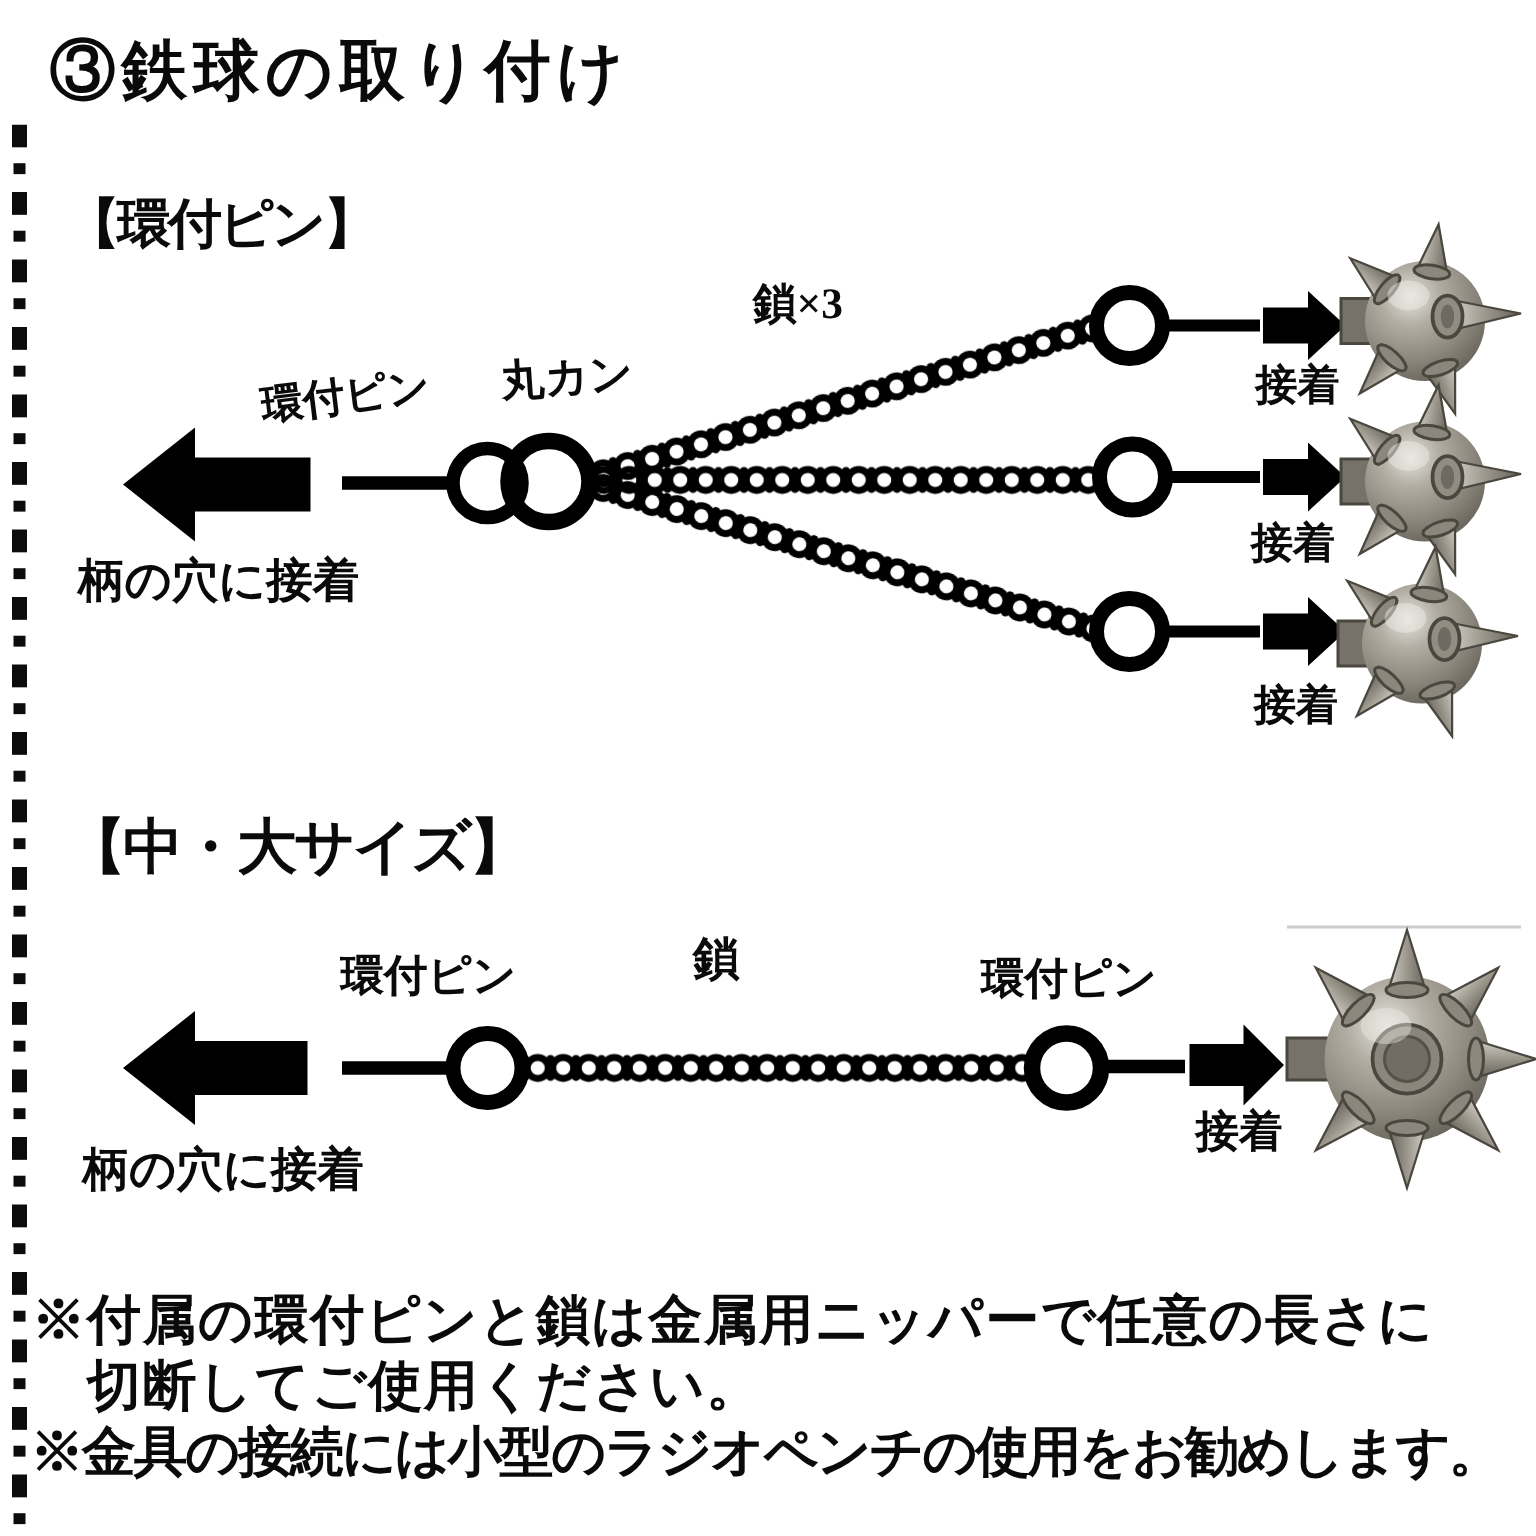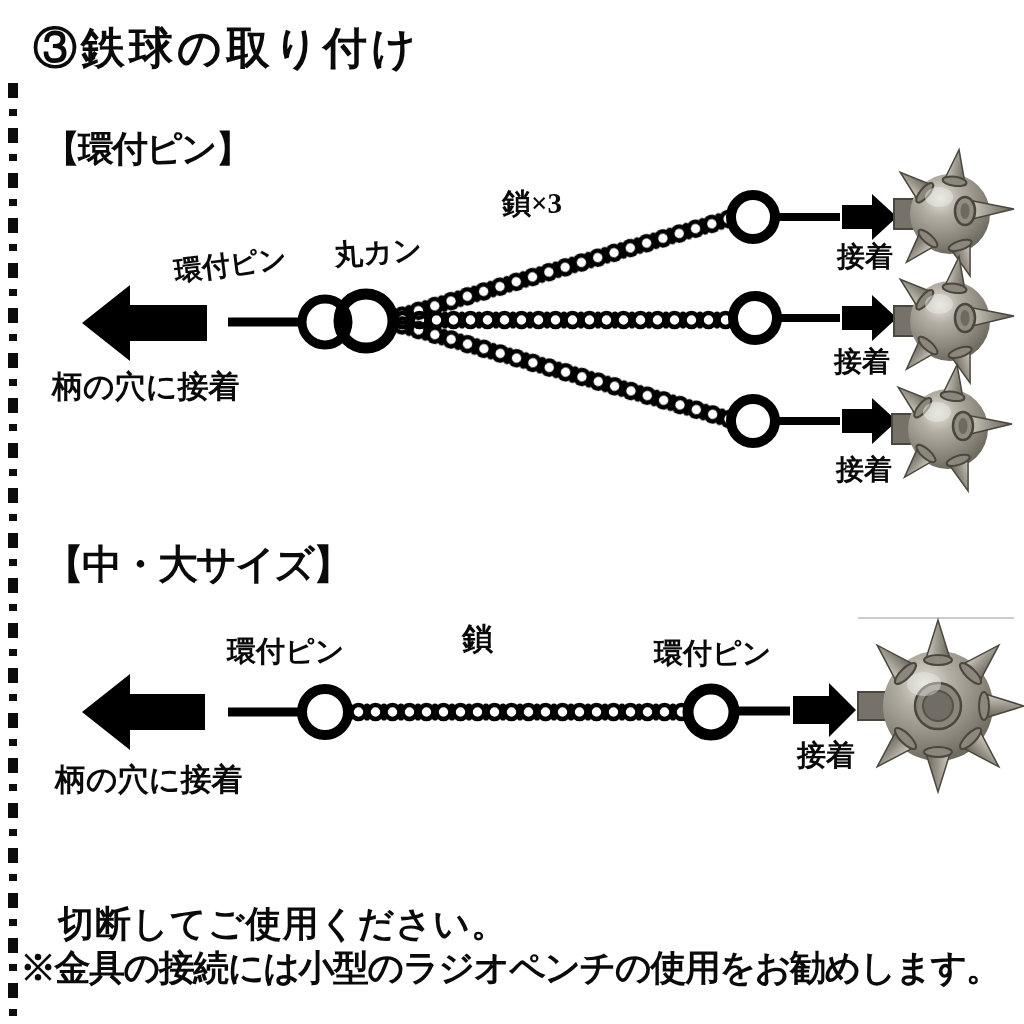--- a/index.html
+++ b/index.html
@@ -160,16 +160,17 @@
   <div class="lbl sans-b s-glue3">接着</div>
   <div class="lbl sans-b s-handle">柄の穴に接着</div>
 
   <div class="lbl serif-m h-med">【中・大サイズ】</div>
   <div class="lbl serif-m m-pin-left">環付ピン</div>
   <div class="lbl serif-m m-kusari">鎖</div>
   <div class="lbl serif-m m-pin-right">環付ピン</div>
   <div class="lbl sans-b m-glue">接着</div>
   <div class="lbl sans-b m-handle">柄の穴に接着</div>
 
+  <div class="lbl sans-b note1">※付属の環付ピンと鎖は金属用ニッパーで任意の長さに</div>
   <div class="lbl sans-b note3">※金具の接続には小型のラジオペンチの使用をお勧めします。</div>
   <div class="lbl sans-b note2">切断してご使用ください。</div>
 
 </div>
 
 </body></html>

